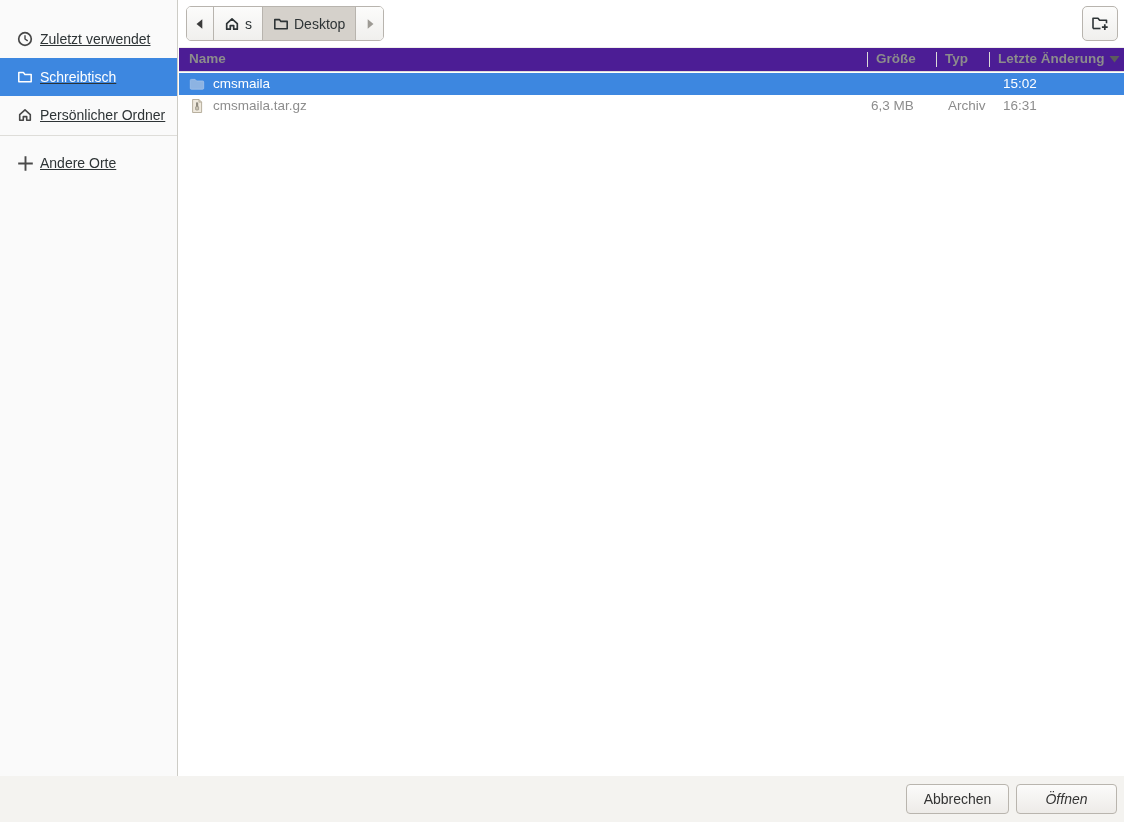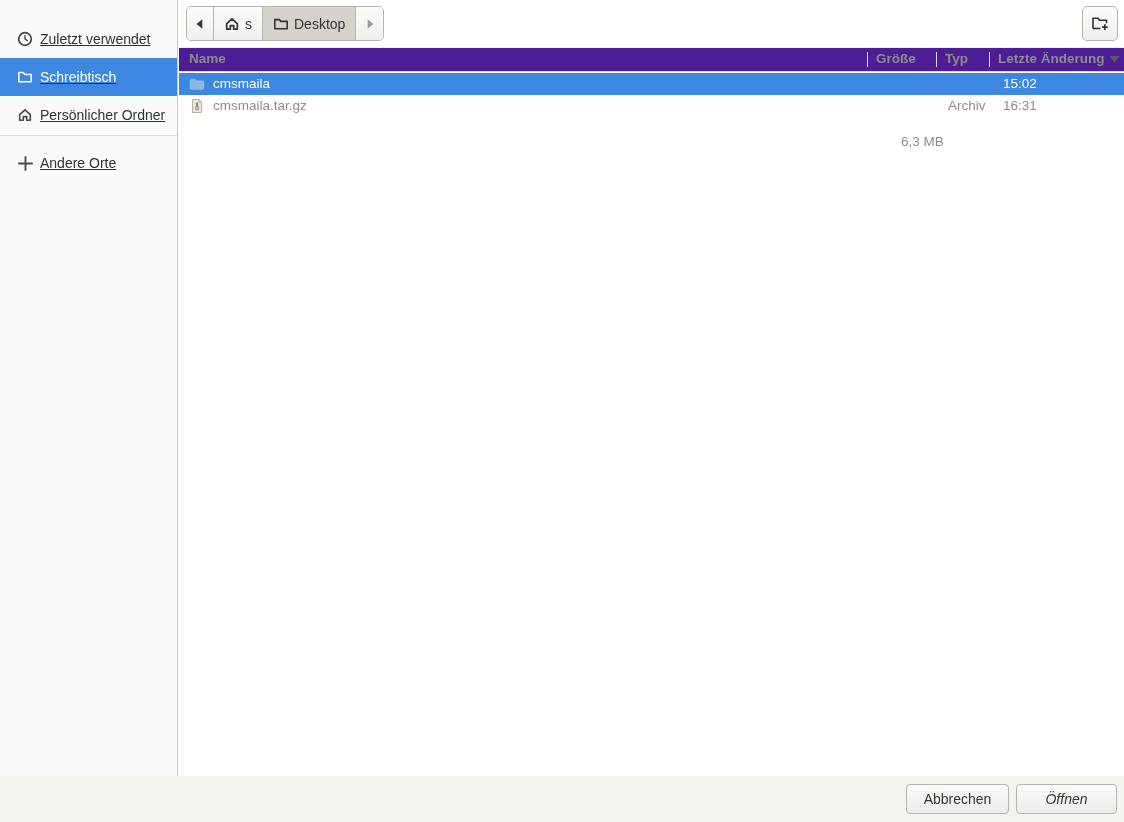--- a/index.html
+++ b/index.html
@@ -60,21 +60,21 @@
   .h-size { left:697px;text-align:center; }
   .h-type { left:766px; }
   .h-mod  { left:819px; display:flex; align-items:center; gap:4px; }
   .vsep { position:absolute; top:4px; bottom:4px; width:1px; background:#dcdbd8; }
 
   
   .frow { position:absolute; left:0; right:0; height:22px; font-size:13.5px; color:#8d8d8d; cursor:default; }
   .frow .cell { position:absolute; top:3px; white-space:nowrap; }
   .c-icon { position:absolute; left:10px; top:3px; width:16px; height:16px; }
   .c-name { left:34px; }
-  .c-size { left:722px;margin-top:36px; }
+  .c-size { left:692px; }
   .c-type { left:769px; }
   .c-mod  { left:787px;margin-left:37px; }
   .frow.selected { background:var(--accent); color:#fff; }
   .row-1 { top:73px; }
   .row-2 { top:95px; }
 
   
   .footer { position:absolute; left:0; right:0; bottom:0; height:46px; background:#f4f3f0;padding-left:35px; }
   .fbtn {
     position:absolute; top:8px; height:30px;

